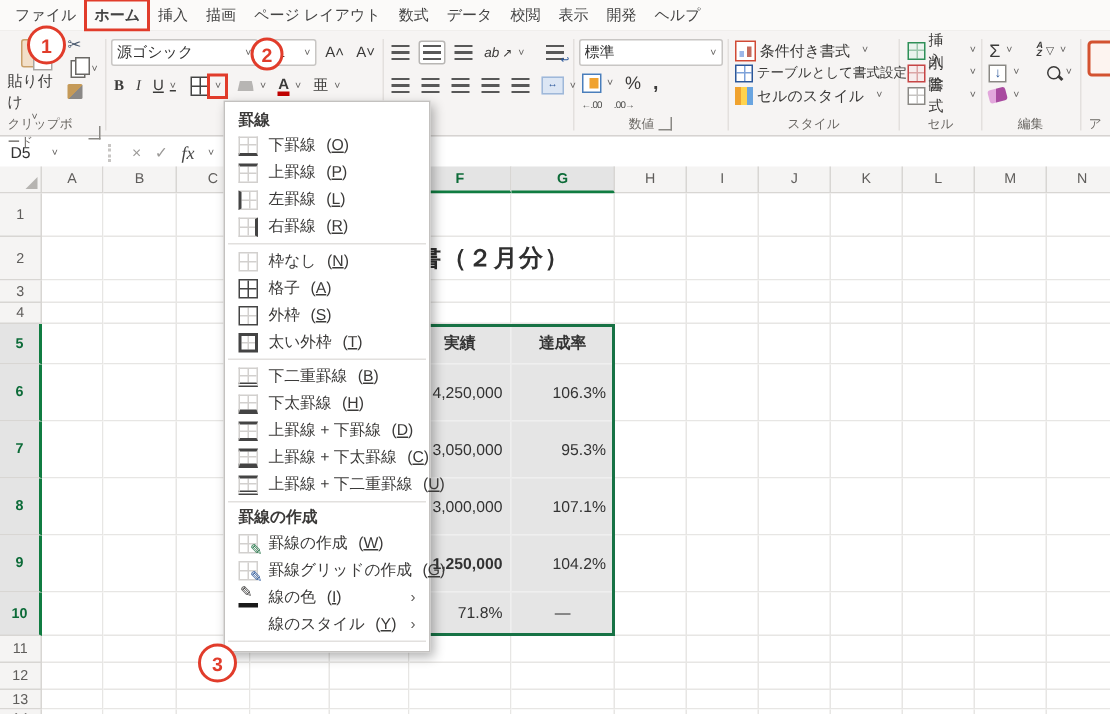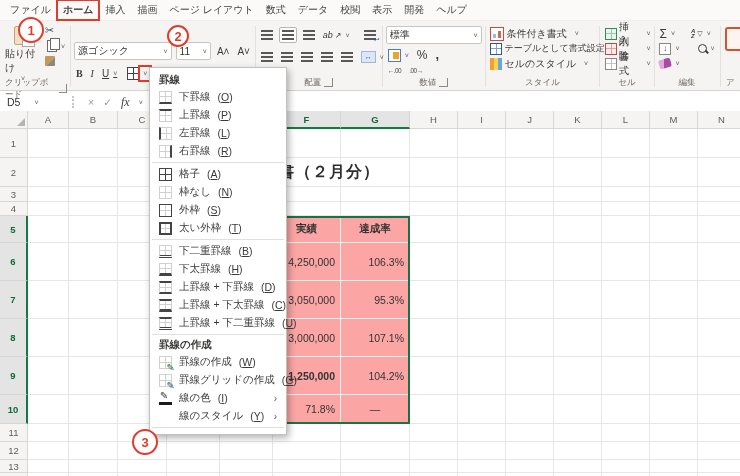--- a/index.html
+++ b/index.html
@@ -109,21 +109,21 @@
       font-size:9.5px;display:flex;align-items:center;justify-content:center;
       border-right:1px solid #d8d6d3;border-bottom:1px solid #d8d6d3}
   #sheet .ch.sel,#sheet .rh.sel{background:#e4e4e4;color:#0c6b38;font-weight:bold}
   #sheet .ch.sel{border-bottom:2px solid #107c41}
   #sheet .rh.sel{border-right:2px solid #107c41}
   #sheet .corner{position:absolute;left:0;top:0;width:28px;height:18px;background:#f5f4f3;
       border-right:1px solid #d8d6d3;border-bottom:1px solid #d8d6d3;box-sizing:border-box}
   #sheet .corner::after{content:"";position:absolute;right:2px;bottom:2px;border-left:8px solid transparent;border-bottom:8px solid #b6b4b1}
   #sheet .cell{position:absolute;box-sizing:border-box;border-right:1px solid #e7e6e4;border-bottom:1px solid #e7e6e4;
       display:flex;align-items:center;font-size:10.5px;color:#333;background:#fff}
-  #sheet .cell.sel{background:#fca5a5;border-right:1px solid #efefef;border-bottom:1px solid #efefef}
+  #sheet .cell.sel{background:#e5e5e5;border-right:1px solid #efefef;border-bottom:1px solid #efefef}
   #sheet .cell.a-r{justify-content:flex-end;padding-right:5px}
   #sheet .cell.a-c{justify-content:center}
   #sheet .cell.w-b{font-weight:600}
   .seloutline{position:absolute;box-sizing:border-box;border:2px solid #177245;pointer-events:none;z-index:5}
   .titletext{position:absolute;z-index:6;font-size:16px;font-weight:600;color:#2f2f2f;display:flex;align-items:center;white-space:nowrap;letter-spacing:1px}
   
   .bmenu{position:absolute;left:149px;top:67px;width:138px;z-index:50;background:#fff;
          border:1px solid #c3c1bf;box-shadow:2px 3px 7px rgba(0,0,0,.3);padding:4px 0;
          font-size:10.5px;color:#3b3a39;box-sizing:border-box}
   .mhead{font-weight:bold;height:16px;display:flex;align-items:center;padding:0 9px}
@@ -178,21 +178,21 @@
       </div>
     </div>
     <div class="glabel">
         <span>クリップボード</span>
         <span class="launcher"></span>
       </div>
   </div>
   <div class="rsep"></div>
 
   <div class="rgroup" style="width:178px">
-    <div class="rrow" style="margin-top:18px">
+    <div class="rrow" style="margin-top:2px">
       <span class="combo" style="width:92px">
           <span class="val">源ゴシック</span>
           <span class="chev">˅</span>
         </span>
       <span class="combo" style="width:28px">
           <span class="val">11</span>
           <span class="chev">˅</span>
         </span>
       <span class="rbtn">A˄</span>
       <span class="rbtn">A˅</span>
@@ -252,24 +252,20 @@
       <span class="rbtn">
           <span class="al"></span>
         </span>
       <span class="rbtn">
           <span class="al"></span>
         </span>
       <span class="rbtn dd">
           <span class="merge-ic">↔</span>
         </span>
     </div>
-    <div class="glabel">
-        <span>配置</span>
-        <span class="launcher"></span>
-      </div>
   </div>
   <div class="rsep"></div>
 
   <div class="rgroup" style="width:106px">
     <div class="rrow" style="margin-top:2px">
       <span class="combo" style="width:88px">
           <span class="val">標準</span>
           <span class="chev">˅</span>
         </span>
     </div>
@@ -641,28 +637,28 @@
       <span class="lbl">左罫線</span>
       <span class="lbl">(<span class="k">L</span>)</span>
     </div>
     <div class="mi">
       <span class="bic brr"></span>
       <span class="lbl">右罫線</span>
       <span class="lbl">(<span class="k">R</span>)</span>
     </div>
     <div class="msep"></div>
     <div class="mi">
+      <span class="bic"></span>
+      <span class="lbl">枠なし</span>
+      <span class="lbl">(<span class="k">N</span>)</span>
+    </div>
+    <div class="mi">
       <span class="bic ball"></span>
       <span class="lbl">格子</span>
       <span class="lbl">(<span class="k">A</span>)</span>
-    </div>
-    <div class="mi">
-      <span class="bic"></span>
-      <span class="lbl">枠なし</span>
-      <span class="lbl">(<span class="k">N</span>)</span>
     </div>
     <div class="mi">
       <span class="bic bout"></span>
       <span class="lbl">外枠</span>
       <span class="lbl">(<span class="k">S</span>)</span>
     </div>
     <div class="mi">
       <span class="bic bthk"></span>
       <span class="lbl">太い外枠</span>
       <span class="lbl">(<span class="k">T</span>)</span>

